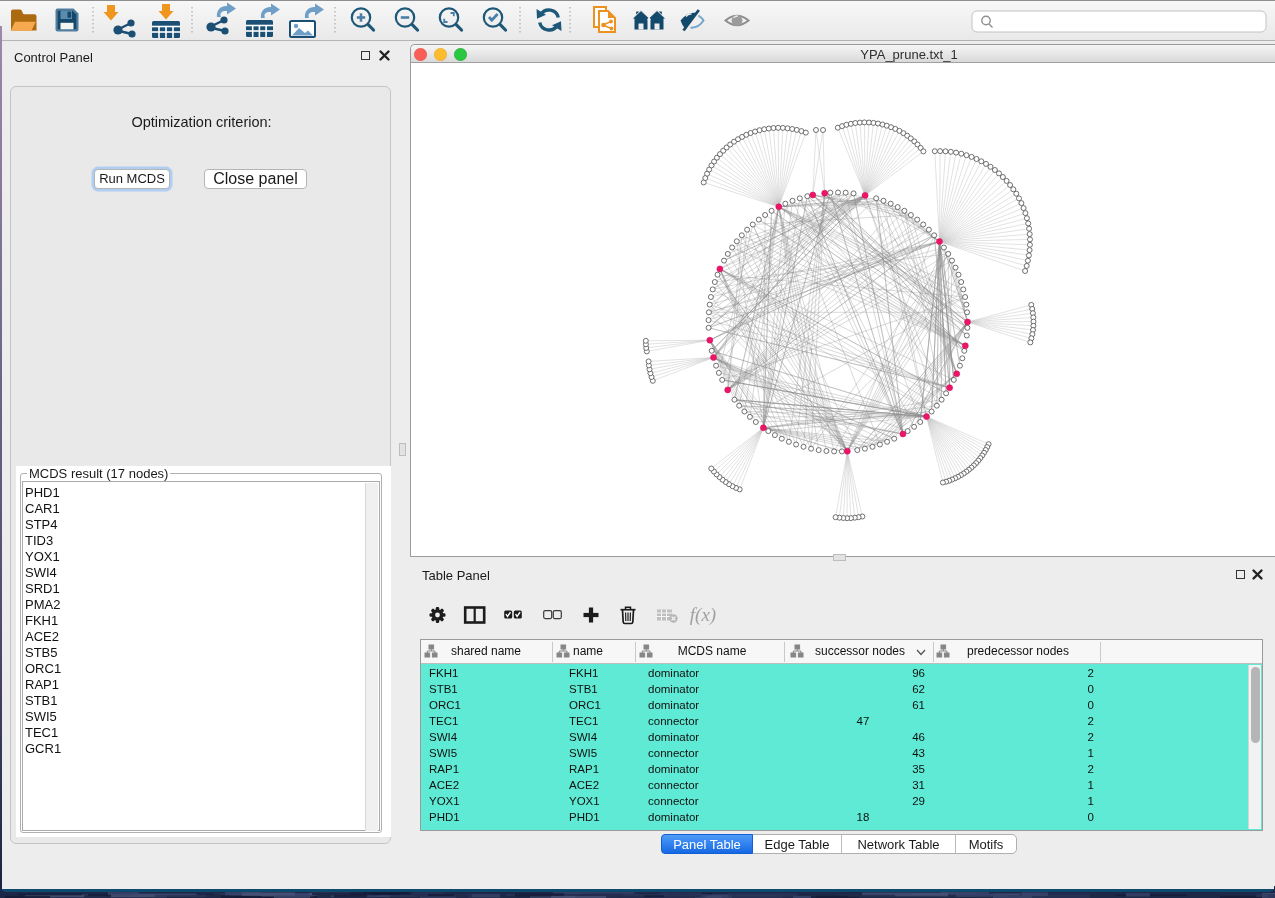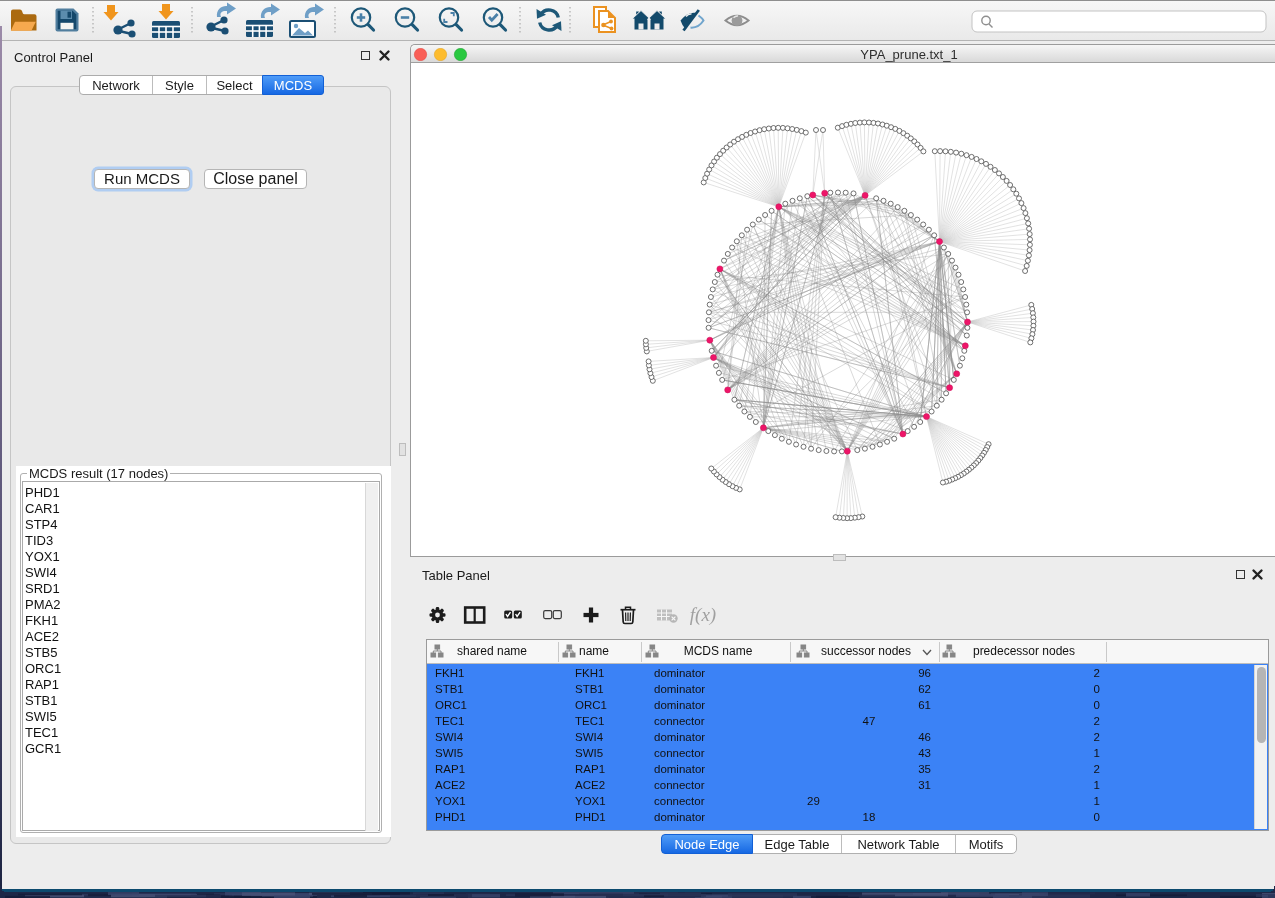--- a/index.html
+++ b/index.html
@@ -175,30 +175,25 @@
 <div class="abs" style="left:2px;top:42px;width:390px;height:817px;background:#ededed">
   <div class="abs" style="left:12px;top:8px;font-size:13px;color:#1a1a1a">Control Panel</div>
 
   <div class="abs" style="left:359px;top:9px;width:9px;height:9px;border:1.5px solid #333"></div>
   <svg class="abs" style="left:376px;top:7px" width="13" height="13">
       <path d="M2.5 2.5 L10.5 10.5 M10.5 2.5 L2.5 10.5" stroke="#222" stroke-width="2.4" stroke-linecap="round"></path>
     </svg>
 
   <div class="abs" style="left:8px;top:44px;width:381px;height:758px;background:#e9e9e9;border:1px solid #c5c5c5;border-radius:6px"></div>
 
-  <div class="abs" style="left:77px;top:33px;width:245px;height:20px;border:1px solid #acacac;border-radius:4px;background:#fff;font-size:13px;color:#1a1a1a;display:flex;text-align:center;line-height:19px">
-    <div style="width:73px;border-right:1px solid #bcbcbc">Network</div>
-    <div style="width:54px;border-right:1px solid #bcbcbc">Style</div>
-    <div style="width:55px">Select</div>
-    <div style="flex:1;background:linear-gradient(#4f9cf8,#1668e3);color:#fff;border-radius:0 3px 3px 0;margin:-1px -1px -1px 0;border:1px solid #1260d6">MCDS</div>
-  </div>
-
-
-
-  <div class="abs" style="left:92px;top:127px;width:96px;height:20px;background:#fff;border:1px solid #b5b5b5;border-radius:4px;box-shadow:0 0 0 2.5px #b0cdf2;text-align:center;font-size:15px;line-height:18px;color:#1a1a1a">Run MCDS</div>
+
+  <div class="abs" style="left:0;top:72px;width:399px;text-align:center;font-size:14.5px;color:#1a1a1a">Optimization criterion:</div>
+
+
+  <div class="abs" style="left:92px;top:127px;width:76px;height:20px;background:#fff;border:1px solid #b5b5b5;border-radius:4px;box-shadow:0 0 0 2.5px #b0cdf2;text-align:center;font-size:13px;line-height:18px;color:#1a1a1a">Run MCDS</div>
   <div class="abs" style="left:202px;top:127px;width:103px;height:20px;background:#fff;border:1px solid #b5b5b5;border-radius:4px;text-align:center;font-size:16px;line-height:18px;color:#1a1a1a">Close panel</div>
 
   <div class="abs" style="left:14px;top:424px;width:375px;height:371px;background:#fff"></div>
   <div class="abs" style="left:18px;top:431px;width:362px;height:360px;border:1px solid #b0b0b0;border-radius:3px"></div>
   <div class="abs" style="left:25px;top:424px;background:#fff;padding:0 2px;font-size:13px;color:#1a1a1a">MCDS result (17 nodes)</div>
   <div class="abs" style="left:20px;top:439px;width:358px;height:350px;background:#fff;border:1px solid #aaa">
     <div class="abs" style="right:1px;top:1px;width:13px;height:348px;background:#f0f0f0;border-left:1px solid #d8d8d8"></div>
     <div style="font-size:13px;color:#111;line-height:16px;padding:3px 0 0 2px">PHD1<br>CAR1<br>STP4<br>TID3<br>YOX1<br>SWI4<br>SRD1<br>PMA2<br>FKH1<br>ACE2<br>STB5<br>ORC1<br>RAP1<br>STB1<br>SWI5<br>TEC1<br>GCR1</div>
   </div>
 </div>
@@ -980,21 +975,21 @@
           <line x1="-5.5" y1="-5.5" x2="-5.5" y2="5.5"></line>
           <line x1="-0.5" y1="-5.5" x2="-0.5" y2="5.5"></line>
         </g>
     <circle cx="6.5" cy="3.5" r="4.2" fill="#8a8a8a"></circle>
         <path d="M4.6 1.6 L8.4 5.4 M8.4 1.6 L4.6 5.4" stroke="#fff" stroke-width="1.2"></path>
   </g>
 
   <text x="293" y="26" text-anchor="middle" font-family="Liberation Serif" font-style="italic" font-size="19" fill="#a0a0a0">f(x)</text>
 </svg>
 
-<div class="abs" style="left:16px;top:78px;width:843px;height:192px;background:#3b82f6;border:1px solid #9a9a9a">
+<div class="abs" style="left:10px;top:78px;width:843px;height:192px;background:#5eead4;border:1px solid #9a9a9a">
   <div class="abs" style="left:0;top:0;width:841px;height:24px;background:#f7f7f7;border-bottom:1px solid #bdbdbd;font-size:12px;color:#111">
     <svg class="abs" width="841" height="24">
       <g fill="none" stroke="#c9c9c9">
             <line x1="131.5" y1="2" x2="131.5" y2="22"></line>
             <line x1="214.5" y1="2" x2="214.5" y2="22"></line>
             <line x1="363.5" y1="2" x2="363.5" y2="22"></line>
             <line x1="512.5" y1="2" x2="512.5" y2="22"></line>
             <line x1="679.5" y1="2" x2="679.5" y2="22"></line>
           </g>
       <g fill="#868686" stroke="#868686">
@@ -1091,38 +1086,38 @@
           <span class="abs" style="left:8px">ACE2</span>
           <span class="abs" style="left:148px">ACE2</span>
           <span class="abs" style="left:227px">connector</span>
           <span class="abs" style="left:380px;width:124px;text-align:right">31</span>
           <span class="abs" style="left:530px;width:143px;text-align:right">1</span>
         </div>
 <div class="abs" style="left:0;top:128px;width:841px;height:16px;line-height:16px">
           <span class="abs" style="left:8px">YOX1</span>
           <span class="abs" style="left:148px">YOX1</span>
           <span class="abs" style="left:227px">connector</span>
-          <span class="abs" style="left:380px;width:124px;">29</span>
+          <span class="abs" style="left:380px;width:124px;text-align:right">29</span>
           <span class="abs" style="left:530px;width:143px;text-align:right">1</span>
         </div>
 <div class="abs" style="left:0;top:144px;width:841px;height:16px;line-height:16px">
           <span class="abs" style="left:8px">PHD1</span>
           <span class="abs" style="left:148px">PHD1</span>
           <span class="abs" style="left:227px">dominator</span>
           <span class="abs" style="left:380px;width:124px;text-align:center">18</span>
           <span class="abs" style="left:530px;width:143px;text-align:right">0</span>
         </div>
   </div>
   <div class="abs" style="right:1px;top:25px;width:13px;height:164px;background:#f2f2f2;border-left:1px solid #d5d5d5">
     <div class="abs" style="left:1.5px;top:2px;width:9px;height:76px;background:#b5b5b5;border-radius:5px"></div>
   </div>
 </div>
 
 <div class="abs" style="left:251px;top:273px;width:356px;height:20px;border:1px solid #b0b0b0;border-radius:5px;background:#fff;font-size:13px;color:#1a1a1a;display:flex;text-align:center;line-height:19px">
-  <div style="width:92px;background:linear-gradient(#4f9cf8,#1668e3);color:#fff;border-radius:4px 0 0 4px;margin:-1px 0 -1px -1px;border:1px solid #1260d6">Node Edge</div>
+  <div style="width:92px;background:linear-gradient(#4f9cf8,#1668e3);color:#fff;border-radius:4px 0 0 4px;margin:-1px 0 -1px -1px;border:1px solid #1260d6">Panel Table</div>
   <div style="width:89px;border-right:1px solid #bcbcbc">Edge Table</div>
   <div style="width:114px;border-right:1px solid #bcbcbc">Network Table</div>
   <div style="flex:1">Motifs</div>
 </div>
 </div>
 
 <div class="abs" style="left:0;top:889px;width:1275px;height:33px;background:#ededed;border-top:3px solid #0c4a6e">
   <div class="abs" style="left:11px;top:8px;width:28px;height:20px;background:#f3f3f3;border:1px solid #b9b9b9">
     <svg width="26" height="18">
         <g fill="#111">

